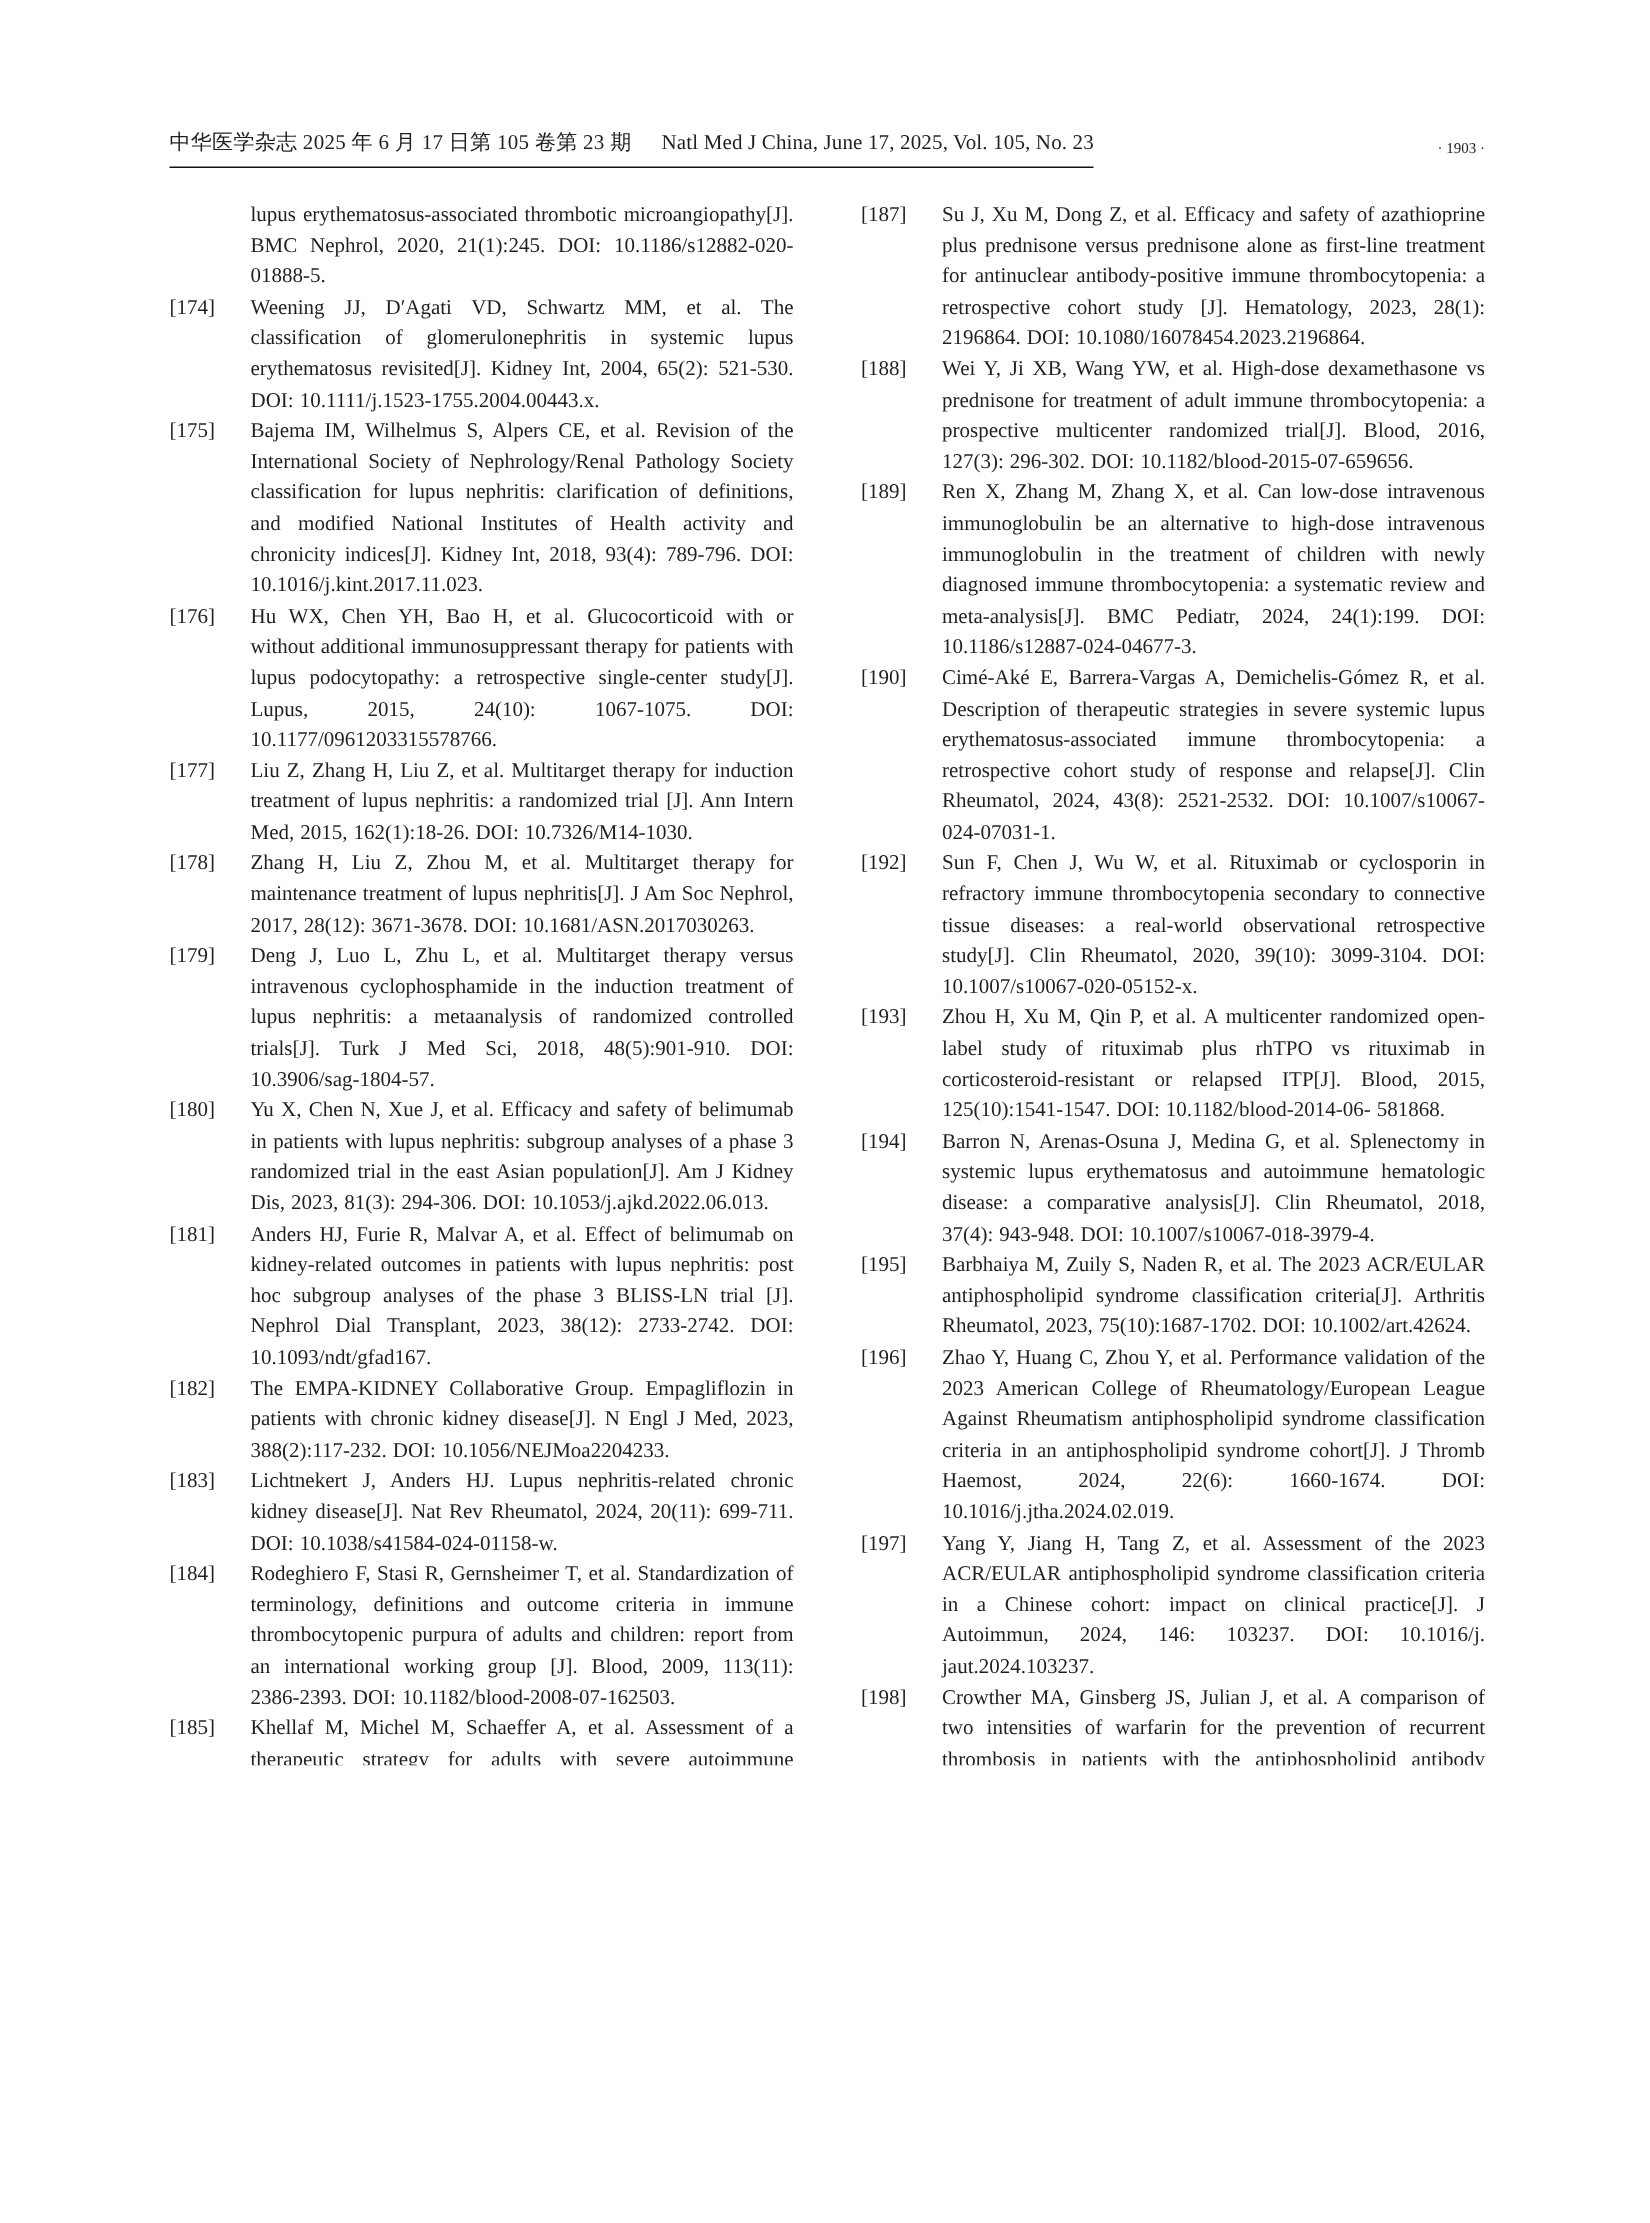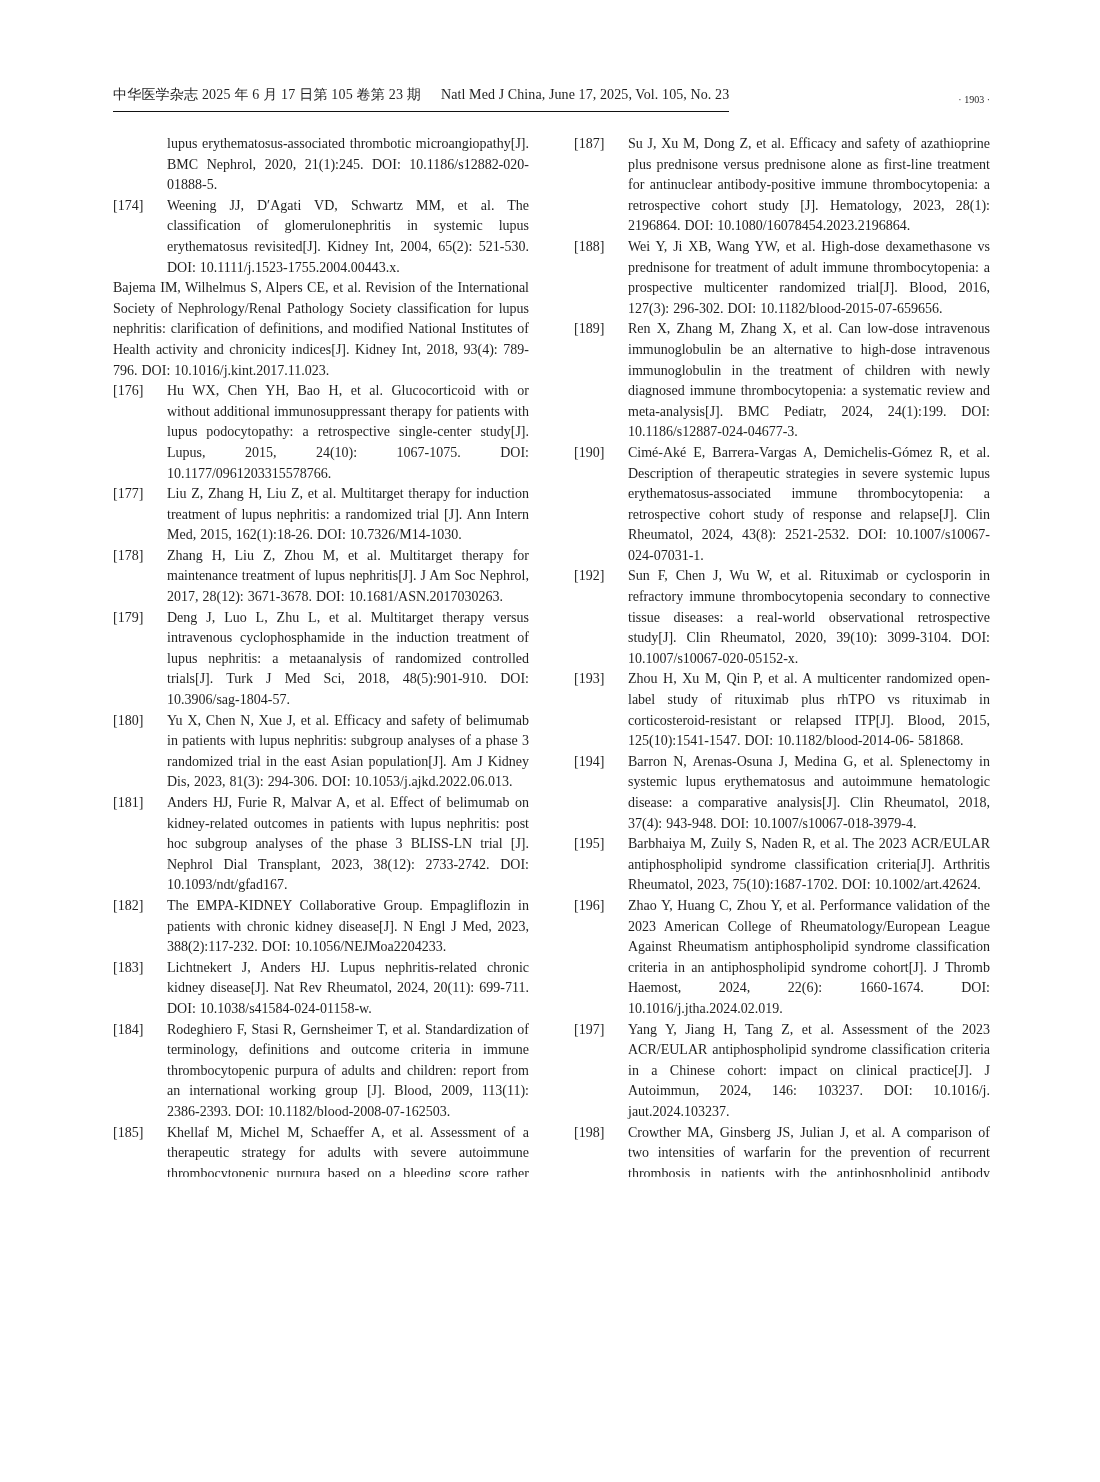--- a/index.html
+++ b/index.html
@@ -69,20 +69,21 @@
     <div class="column" id="col-left">
         <div class="ref-item">
           <div class="ref-num"></div>
           <div class="ref-text">lupus erythematosus-associated thrombotic microangiopathy[J]. BMC Nephrol, 2020, 21(1):245. DOI: 10.1186/s12882-020-01888-5.</div>
         </div>
         <div class="ref-item">
           <div class="ref-num">[174]</div>
           <div class="ref-text">Weening JJ, D′Agati VD, Schwartz MM, et al. The classification of glomerulonephritis in systemic lupus erythematosus revisited[J]. Kidney Int, 2004, 65(2): 521-530. DOI: 10.1111/j.1523-1755.2004.00443.x.</div>
         </div>
         <div class="ref-item">
+          <div class="ref-num">[175]</div>
           <div class="ref-text">Bajema IM, Wilhelmus S, Alpers CE, et al. Revision of the International Society of Nephrology/Renal Pathology Society classification for lupus nephritis: clarification of definitions, and modified National Institutes of Health activity and chronicity indices[J]. Kidney Int, 2018, 93(4): 789-796. DOI: 10.1016/j.kint.2017.11.023.</div>
         </div>
         <div class="ref-item">
           <div class="ref-num">[176]</div>
           <div class="ref-text">Hu WX, Chen YH, Bao H, et al. Glucocorticoid with or without additional immunosuppressant therapy for patients with lupus podocytopathy: a retrospective single-center study[J]. Lupus, 2015, 24(10): 1067-1075. DOI: 10.1177/0961203315578766.</div>
         </div>
         <div class="ref-item">
           <div class="ref-num">[177]</div>
           <div class="ref-text">Liu Z, Zhang H, Liu Z, et al. Multitarget therapy for induction treatment of lupus nephritis: a randomized trial [J]. Ann Intern Med, 2015, 162(1):18-26. DOI: 10.7326/M14-1030.</div>
         </div>

